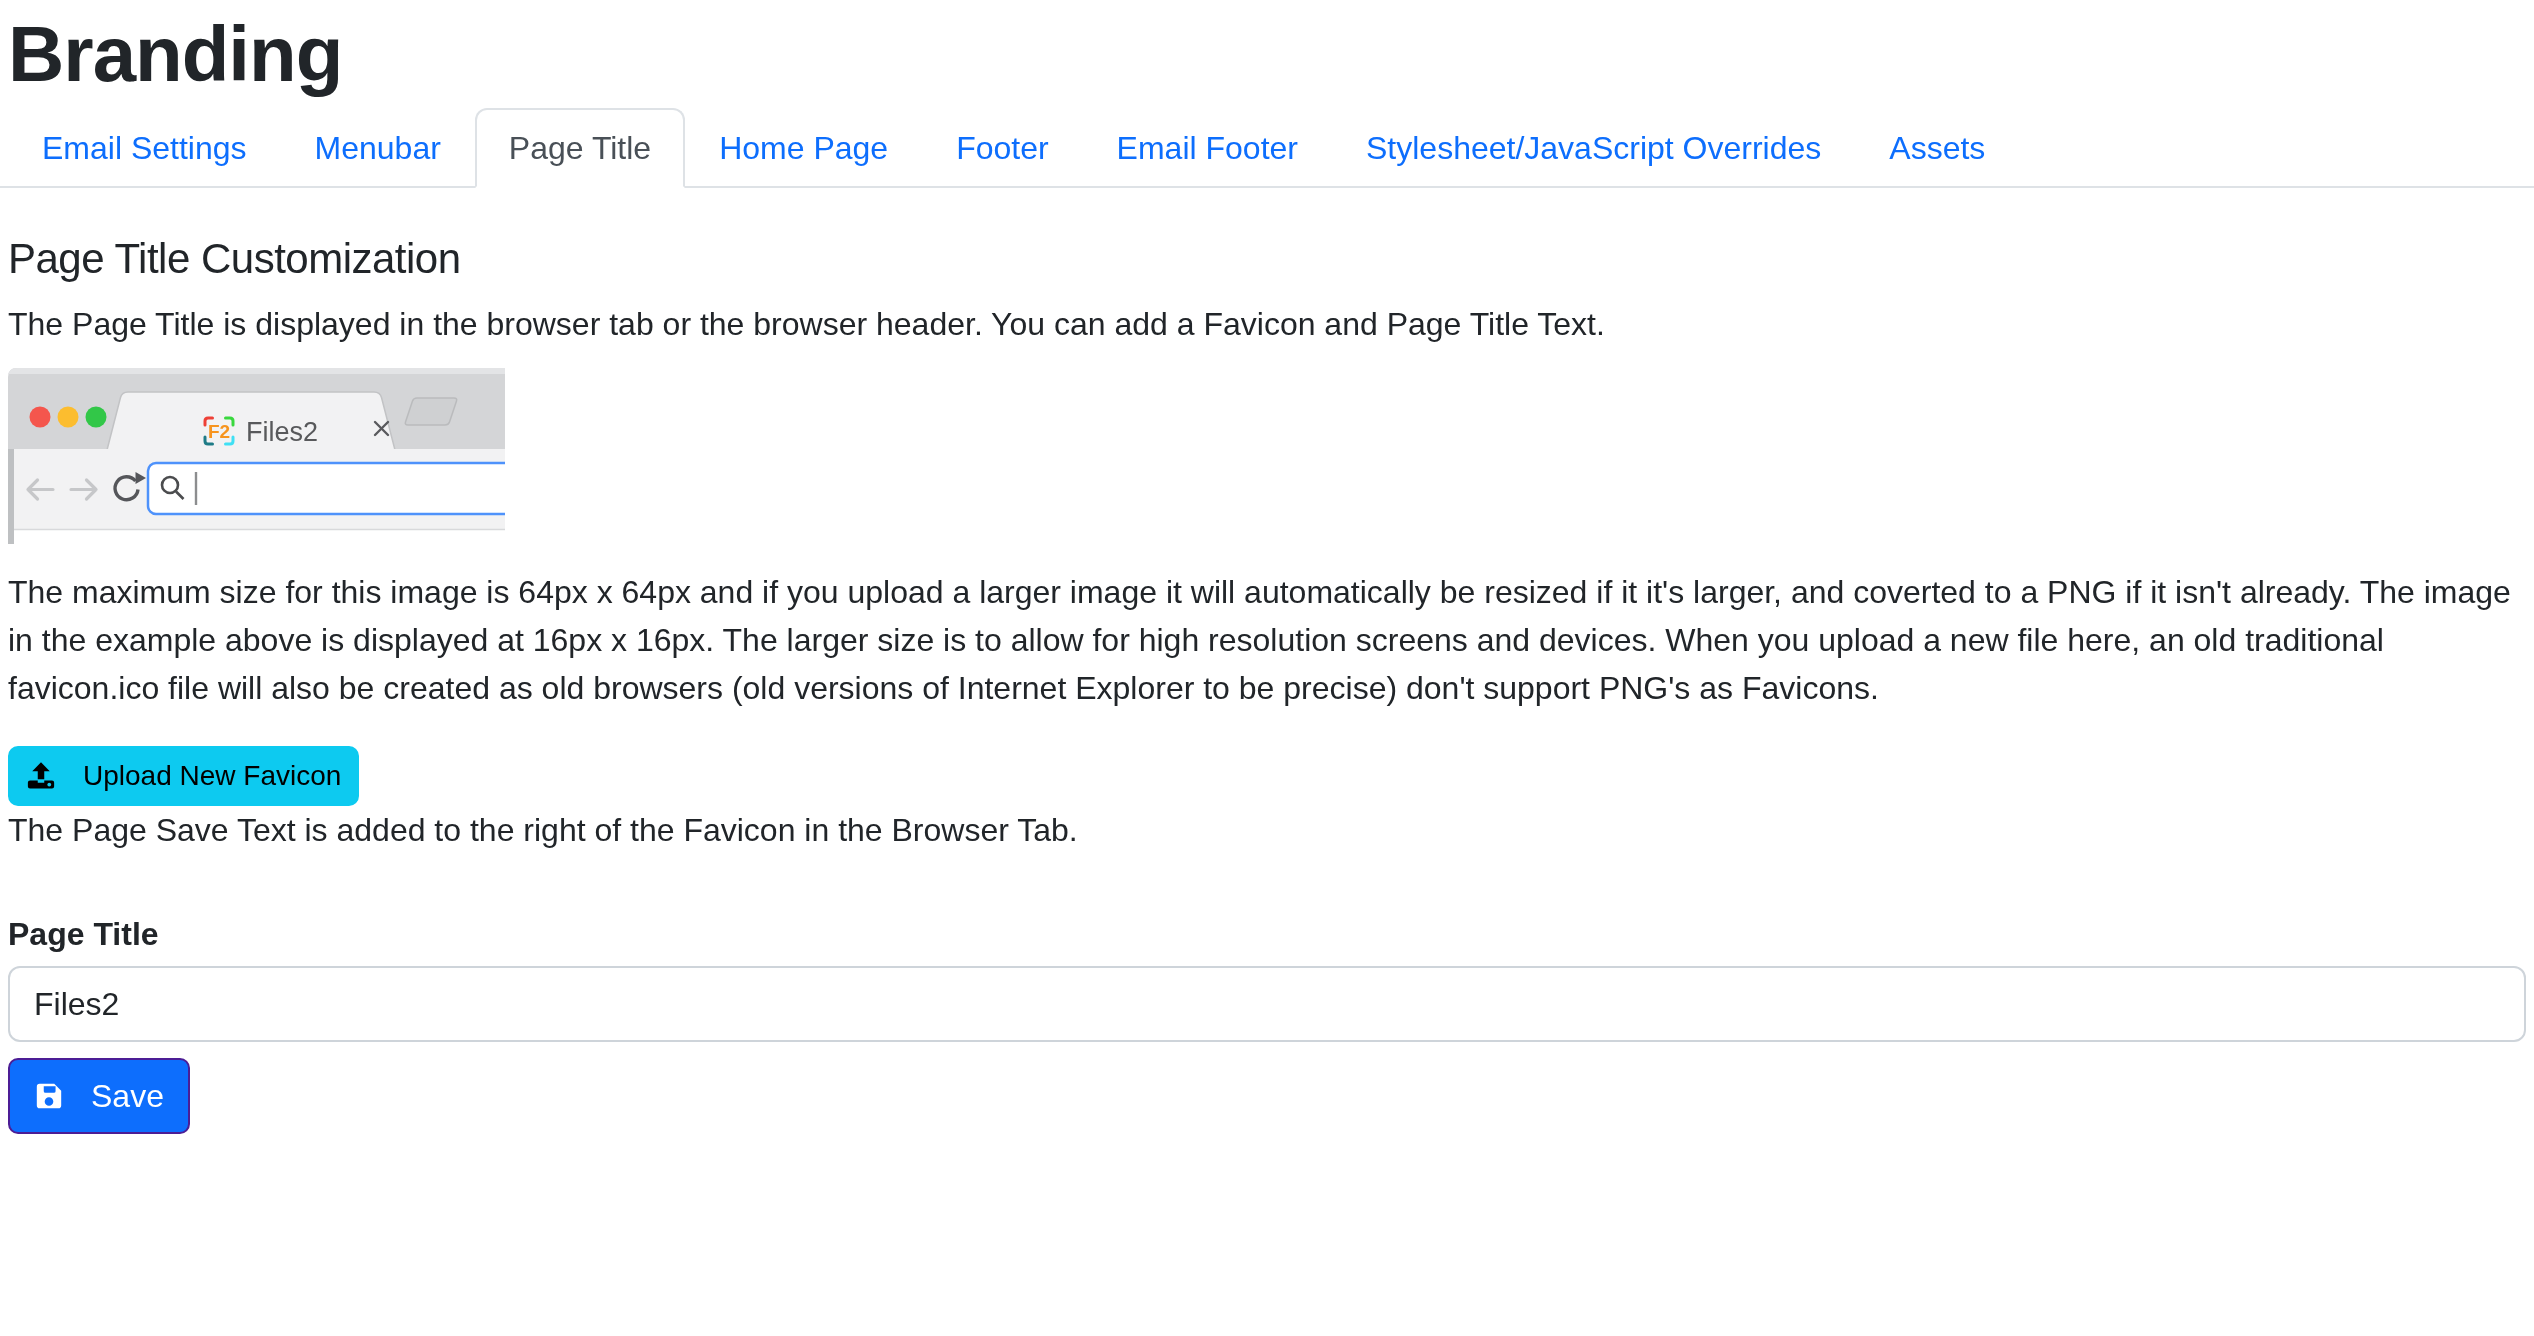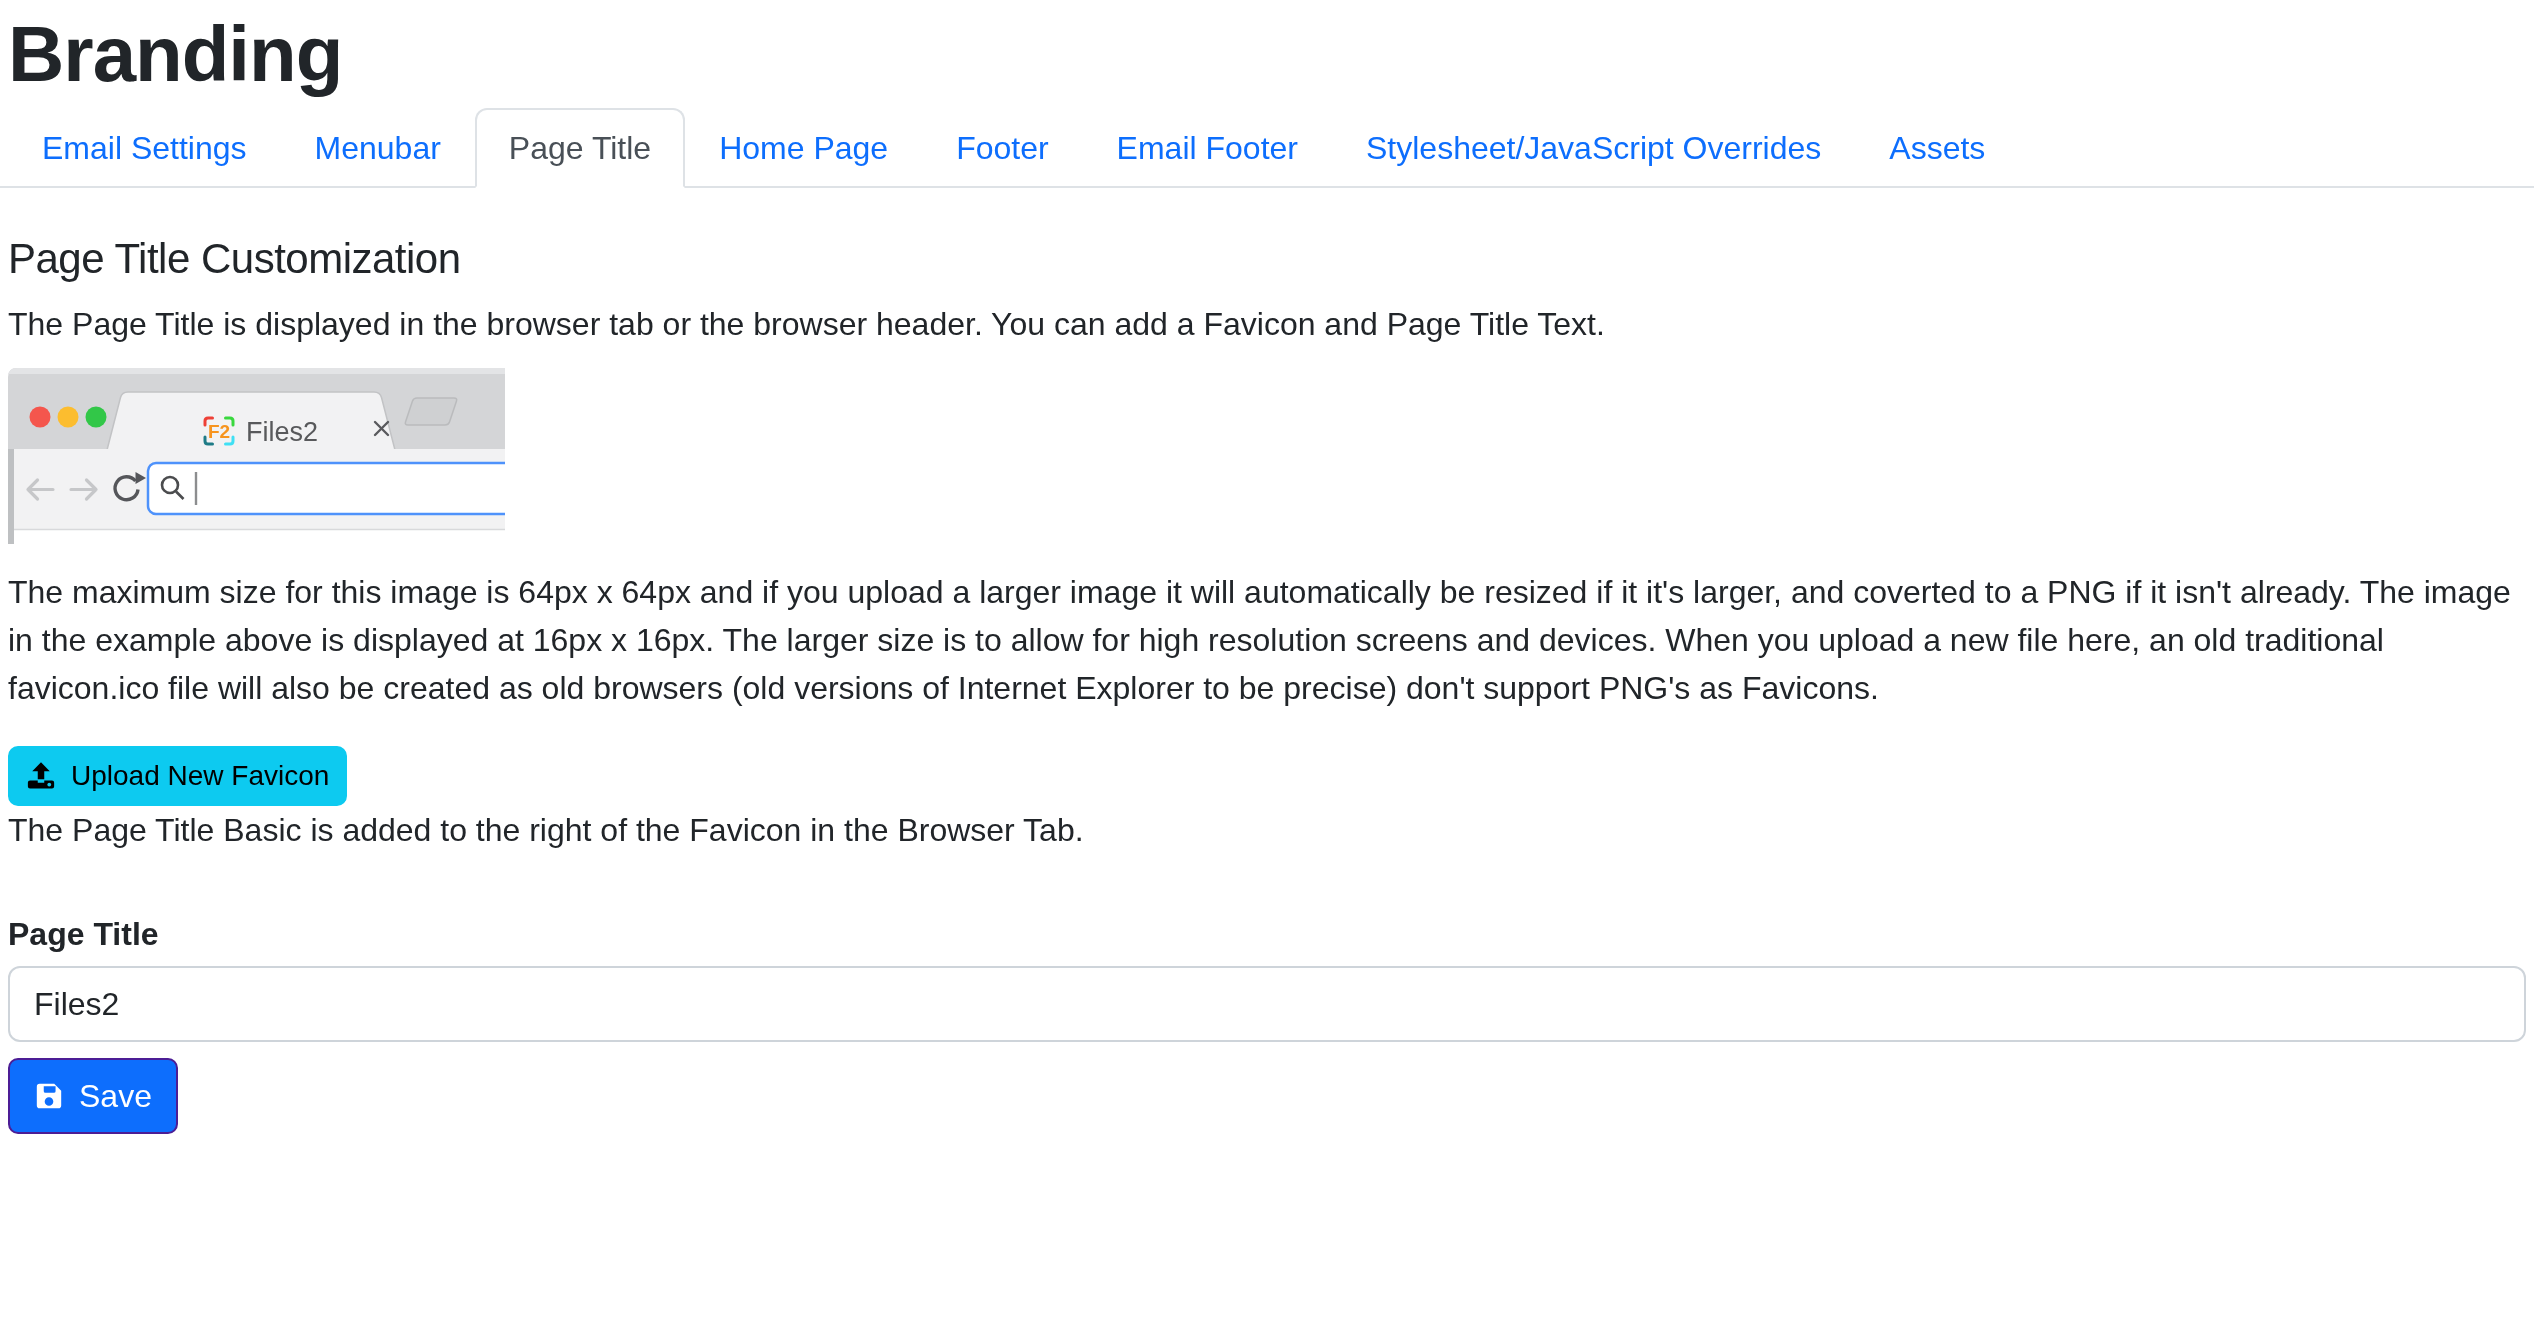--- a/index.html
+++ b/index.html
@@ -67,21 +67,21 @@
   p.desc-text { margin: 0 0 0 0; }
 
   
   .browser-preview { margin: 0 0 0 0; font-family: "Liberation Sans", "DejaVu Sans", sans-serif; }
   .bp-svg { display: block; }
 
   
   .btn {
     display: inline-flex;
     align-items: center;
-    gap: 15px;
+    gap: 27px;
     border-radius: 10px;
     cursor: pointer;
     font-family: inherit;
   }
   .btn-upload {
     background: #0dcaf0;
     border: 2px solid #0dcaf0;
     color: #000;
     font-size: 28px;
     line-height: 42px;
@@ -200,21 +200,21 @@
 
     <button type="button" class="btn btn-upload">
       <svg width="30" height="30" viewBox="0 0 24 24">
         <path fill="#000" d="M12 1 L19 8.2 H14.6 V14.5 H9.4 V8.2 H5 Z"></path>
         <path fill="#000" d="M3.2 15.5 H9.4 V17.3 H14.6 V15.5 H20.8 Q22.5 15.5 22.5 17.2 V20.3 Q22.5 22 20.8 22 H3.2 Q1.5 22 1.5 20.3 V17.2 Q1.5 15.5 3.2 15.5 Z"></path>
         <circle cx="18.6" cy="18.8" r="1.5" fill="#0dcaf0"></circle>
       </svg>
       <span>Upload New Favicon</span>
     </button>
 
-    <p class="desc-text">The Page Title Basic is added to the right of the Favicon in the Browser Tab.</p>
+    <p class="desc-text">The Page Save Text is added to the right of the Favicon in the Browser Tab.</p>
 
     <div class="form-group">
       <label class="form-label">Page Title</label>
       <input class="form-control" type="text" value="Files2" style="">
     </div>
 
     <button type="button" class="btn btn-save">
       <svg width="30" height="30" viewBox="0 0 16 16">
         <path fill="#fff" fill-rule="evenodd" d="M3 1.5 h7.8 L14.5 5.2 V13 a1.5 1.5 0 0 1 -1.5 1.5 H3 A1.5 1.5 0 0 1 1.5 13 V3 A1.5 1.5 0 0 1 3 1.5 Z
                  M5.2 2.8 h6.3 v2.6 a0.9 0.9 0 0 1 -0.9 0.9 H6.1 a0.9 0.9 0 0 1 -0.9 -0.9 Z

